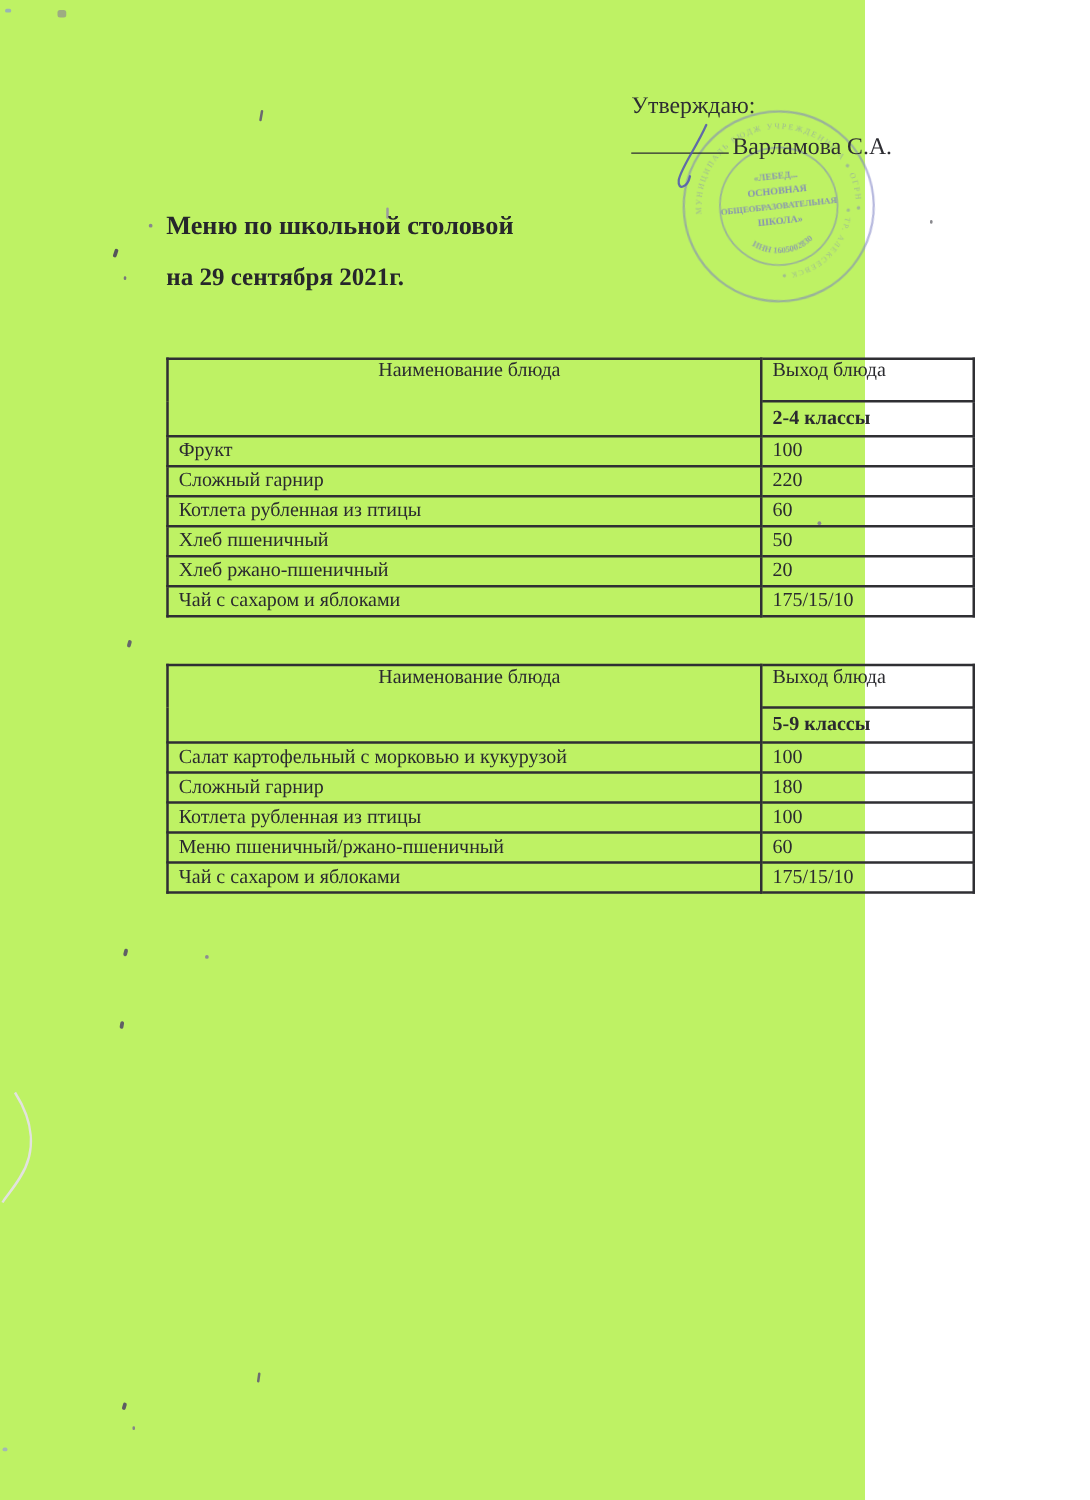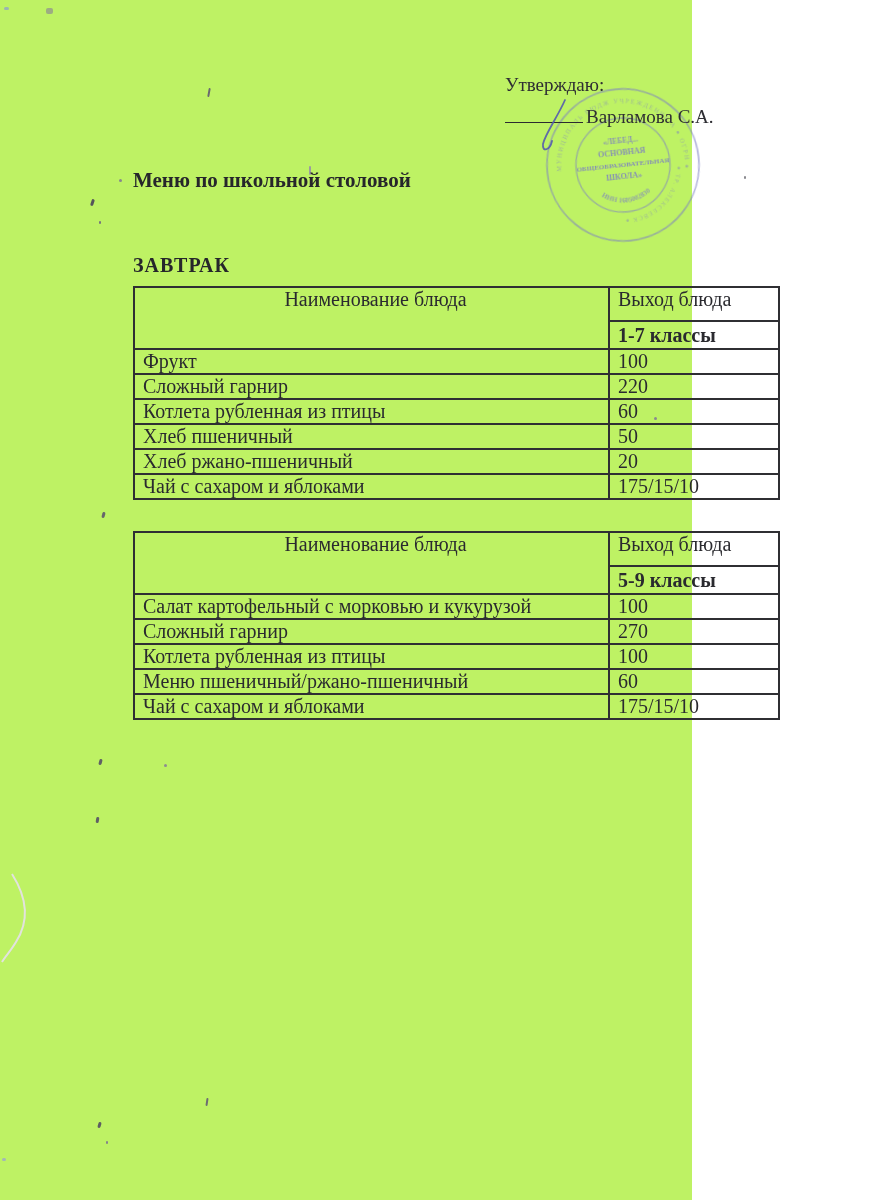--- a/index.html
+++ b/index.html
@@ -26,21 +26,21 @@
                color:#26262b;font-weight:bold;z-index:2;}
   .doc-title{top:168px;font-size:21px;}
   .doc-date{top:211px;font-size:20px;}
   .meal-title{top:254px;font-size:20px;letter-spacing:1px;}
 
   
   table.menu{position:absolute;left:133px;border-collapse:collapse;table-layout:fixed;
              width:645px;z-index:2;}
   #table1{top:286px;}
   #table2{top:531px;}
-  table.menu td{border:2px solid #2f2f33;font-size:20px;color:#2a2a2f;
+  table.menu td{border:2px solid #2f2f33;font-size:16px;color:#2a2a2f;
                 padding:0 0 0 8px;overflow:hidden;white-space:nowrap;}
   td.name-h{vertical-align:top;text-align:center;padding-top:5px;}
   td.out-h{vertical-align:top;text-align:left;padding:5px 2px 0 2px;height:32px;}
   td.group{font-weight:bold;height:26px;}
   tr.data-row td{height:22px;}
 
   
   .speck{position:absolute;border-radius:2px;z-index:0;}
   .curl{position:absolute;left:0;top:868px;width:40px;height:100px;z-index:0;}
 </style>
@@ -77,34 +77,34 @@
     <text font-size="7" font-weight="bold" opacity="0.7">
       <textPath href="#innArcPath" startOffset="50%" text-anchor="middle">ИНН 1605002830</textPath>
     </text>
   </svg>
 
   <svg class="signature-stroke" viewBox="0 0 40 70">
     <path d="M 30,4 C 22,22 10,38 8,48 C 7,57 15,54 17,45" fill="none" stroke="#555cae" stroke-width="1.8" stroke-linecap="round" opacity="0.9"></path>
   </svg>
 
   <div class="center-line doc-title">Меню по школьной столовой</div>
-  <div class="center-line meal-title">ЗАВТРАК</div>
+  <div class="center-line doc-date">на 29 сентября 2021г.</div>
 
   <table class="menu" id="table1">
     <colgroup>
         <col style="width:475px">
         <col style="width:170px">
       </colgroup>
     <tbody>
       <tr>
         <td rowspan="2" class="name-h">Наименование блюда</td>
         <td class="out-h">Выход блюда</td>
       </tr>
       <tr>
-        <td class="group">1-7 классы</td>
+        <td class="group">2-4 классы</td>
       </tr>
       <tr class="data-row">
         <td>Фрукт</td>
         <td>100</td>
       </tr>
       <tr class="data-row">
         <td>Сложный гарнир</td>
         <td>220</td>
       </tr>
       <tr class="data-row">
@@ -138,21 +138,21 @@
       </tr>
       <tr>
         <td class="group">5-9 классы</td>
       </tr>
       <tr class="data-row">
         <td>Салат картофельный с морковью и кукурузой</td>
         <td>100</td>
       </tr>
       <tr class="data-row">
         <td>Сложный гарнир</td>
-        <td>270</td>
+        <td>180</td>
       </tr>
       <tr class="data-row">
         <td>Котлета рубленная из птицы</td>
         <td>100</td>
       </tr>
       <tr class="data-row">
         <td>Меню пшеничный/ржано-пшеничный</td>
         <td>60</td>
       </tr>
       <tr class="data-row">

